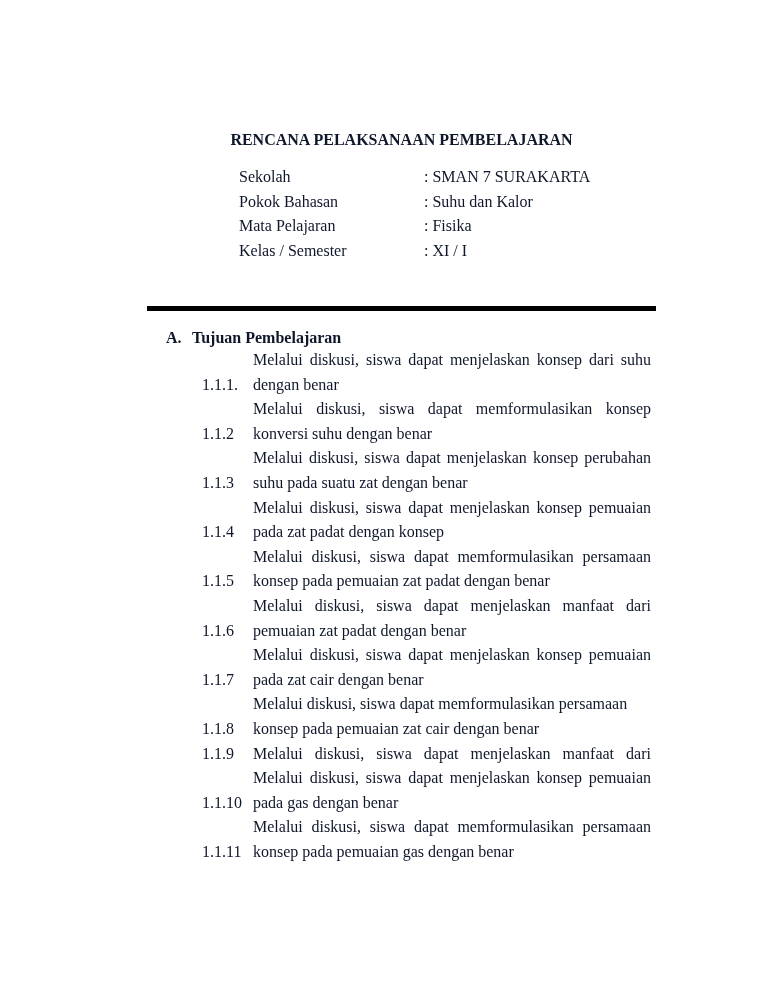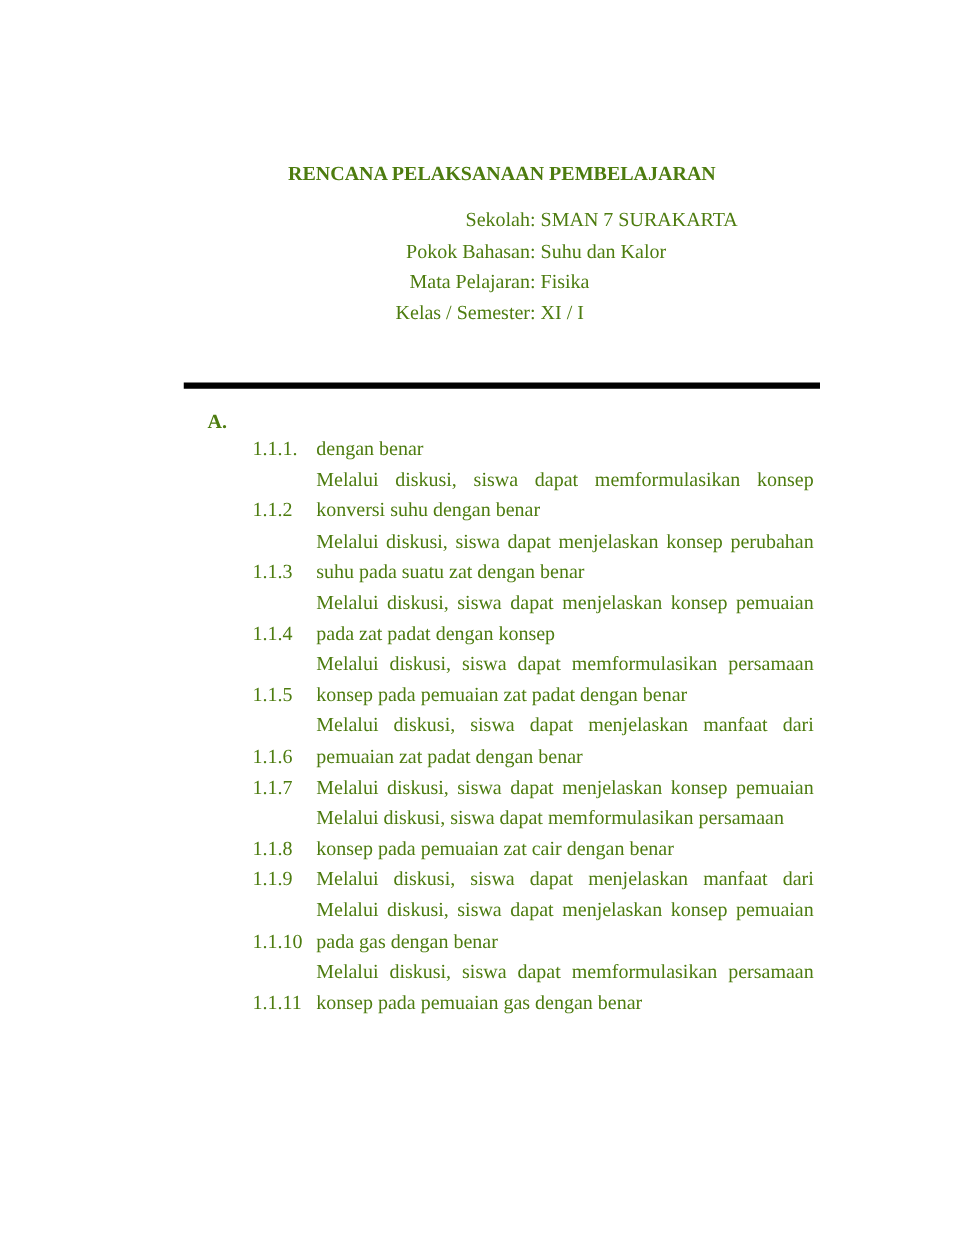--- a/index.html
+++ b/index.html
@@ -5,42 +5,42 @@
   html, body {
     margin: 0;
     padding: 0;
     background: #ffffff;
   }
   .page {
     position: relative;
     width: 768px;
     height: 994px;
     background: #ffffff;
-    color: #4d7c0f;
+    color: #0f172a;
     font-family: "Liberation Serif", serif;
     font-size: 16px;
     overflow: hidden;
   }
   .doc-title {
     position: absolute;
     left: 147px;
     width: 509px;
     top: 128px;
     line-height: 24.6px;
     text-align: center;
     font-weight: bold;
   }
   .meta {
     position: absolute;
     left: 239px;
     top: 165px;
     line-height: 24.6px;
   }
   .meta-row { display: flex; }
-  .meta-label { width: 185px; flex: none; text-align: right; }
+  .meta-label { width: 185px; flex: none; }
   .meta-value { white-space: nowrap; }
   .rule {
     position: absolute;
     left: 147px;
     top: 306px;
     width: 509px;
     height: 5px;
     background: #000000;
   }
   .section-heading {
@@ -92,27 +92,29 @@
     <div class="meta-row">
       <span class="meta-label">Kelas / Semester</span>
       <span class="meta-value">: XI / I</span>
     </div>
   </div>
 
   <div class="rule"></div>
 
   <div class="section-heading">
     <span class="sec-letter">A.</span>
+    <span class="sec-title">Tujuan Pembelajaran</span>
   </div>
 
   <div class="objectives">
 
     <div class="objective">
       <span class="obj-num">1.1.1.</span>
       <span class="obj-text">
+        <div class="obj-line just">Melalui diskusi, siswa dapat menjelaskan konsep dari suhu</div>
         <div class="obj-line">dengan benar</div>
       </span>
     </div>
 
     <div class="objective">
       <span class="obj-num">1.1.2</span>
       <span class="obj-text">
         <div class="obj-line just">Melalui diskusi, siswa dapat memformulasikan konsep</div>
         <div class="obj-line">konversi suhu dengan benar</div>
       </span>
@@ -147,20 +149,21 @@
       <span class="obj-text">
         <div class="obj-line just">Melalui diskusi, siswa dapat menjelaskan manfaat dari</div>
         <div class="obj-line">pemuaian zat padat dengan benar</div>
       </span>
     </div>
 
     <div class="objective">
       <span class="obj-num">1.1.7</span>
       <span class="obj-text">
         <div class="obj-line just">Melalui diskusi, siswa dapat menjelaskan konsep pemuaian</div>
+        <div class="obj-line">pada zat cair dengan benar</div>
       </span>
     </div>
 
     <div class="objective">
       <span class="obj-num">1.1.8</span>
       <span class="obj-text">
         <div class="obj-line">Melalui diskusi, siswa dapat memformulasikan persamaan</div>
         <div class="obj-line">konsep pada pemuaian zat cair dengan benar</div>
       </span>
     </div>

